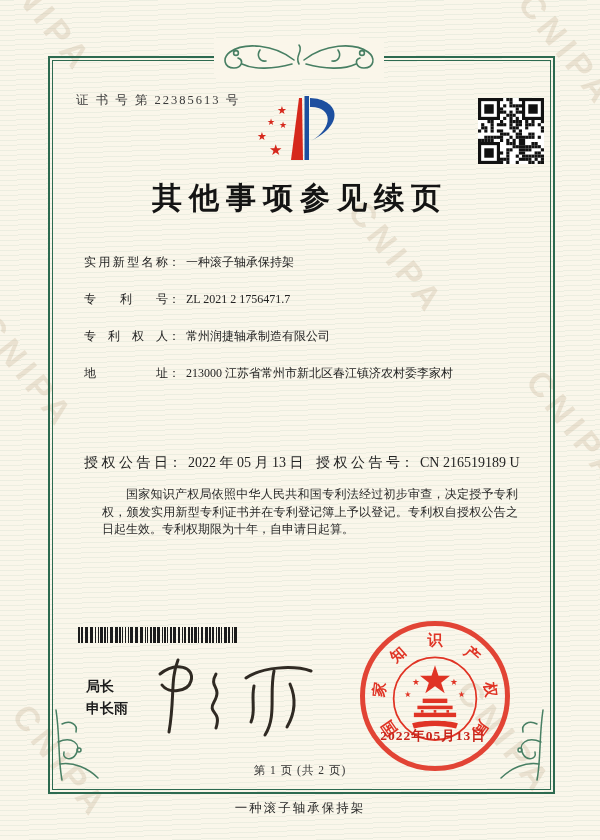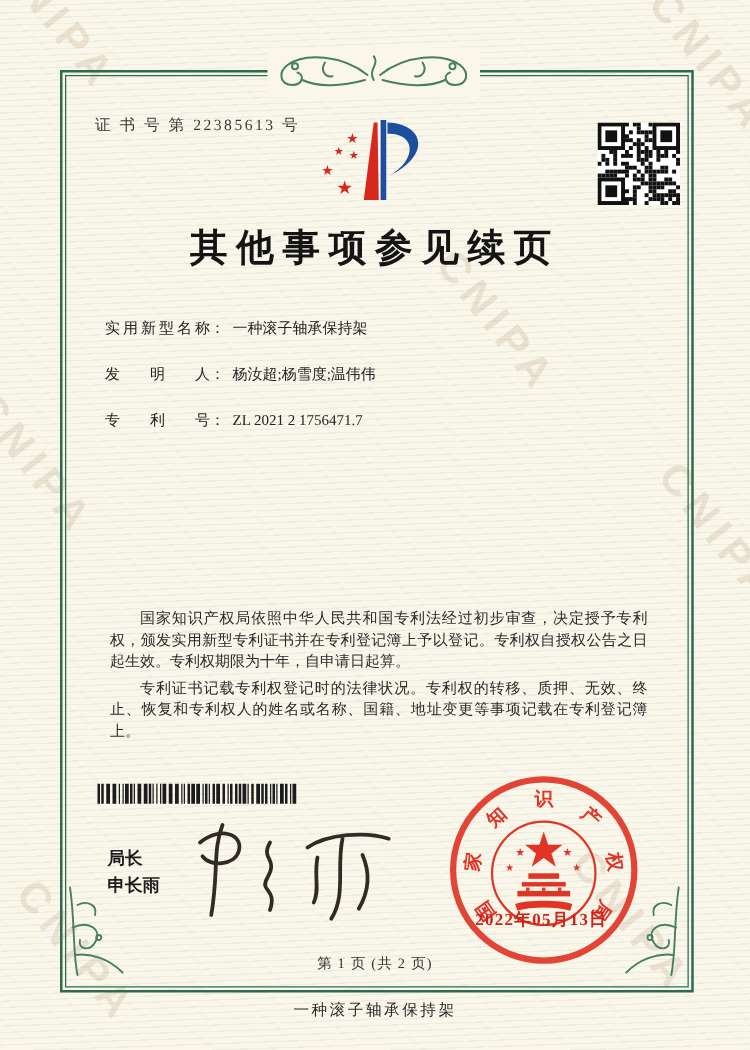--- a/index.html
+++ b/index.html
@@ -37,21 +37,21 @@
     font-size:30px;font-weight:700;letter-spacing:7px;color:#141414;
   }
   .fields{position:absolute;left:84px;top:255px;width:440px;z-index:3;font-size:12px;}
   .field-row{margin-bottom:23px;line-height:14px;white-space:nowrap;}
   .lab{display:inline-block;width:84px;text-align:justify;text-align-last:justify;vertical-align:top;}
   .colon{display:inline-block;margin-right:6px;}
   .grant-row{position:absolute;left:84px;top:456px;width:460px;z-index:3;font-size:14px;line-height:14px;white-space:nowrap;display:flex;}
   .grant-left{width:232px;}
   .lab5{display:inline-block;width:84px;text-align:justify;text-align-last:justify;}
   .paras{position:absolute;left:84px;top:486px;width:434px;z-index:3;font-size:12px;line-height:17.5px;text-align:justify;color:#2a2a2a;}
-  .paras p{margin:0 0 3px 4px;text-indent:2em;}
+  .paras p{margin:0 0 3px 18px;text-indent:2em;}
   .barcode{position:absolute;left:78px;top:627px;width:180px;height:16px;z-index:3;font-size:0;}
   .barcode i{display:inline-block;height:100%;background:#1c1c1c;vertical-align:top;}
   .signer{position:absolute;left:86px;top:675px;z-index:4;font-family:"Liberation Sans",sans-serif;font-weight:700;font-size:14px;line-height:22px;color:#1d1d1d;}
   .signature{position:absolute;left:150px;top:648px;z-index:4;}
   .seal{
     position:absolute;left:360px;top:621px;width:140px;height:140px;z-index:3;
     border:5px solid rgba(224,52,37,.92);border-radius:50%;
   }
   .seal-ring span{
     position:absolute;left:50%;top:50%;width:18px;height:18px;margin:-9px 0 0 -9px;
@@ -289,33 +289,41 @@
       <rect x="60" y="60" width="3" height="3" fill="#111"></rect>
     </svg></div>
 
 <div class="title">其他事项参见续页</div>
 
 <div class="fields">
   <div class="field-row">
     <span class="lab">实用新型名称</span><span class="colon">：</span><span>一种滚子轴承保持架</span>
   </div>
   <div class="field-row">
-    <span class="lab">发明人</span><span class="colon">：</span><span>杨汝超;杨雪度;温伟伟</span>
+    <span class="lab">专利号</span><span class="colon">：</span><span>ZL 2021 2 1756471.7</span>
   </div>
   <div class="field-row">
-    <span class="lab">专利号</span><span class="colon">：</span><span>ZL 2021 2 1756471.7</span>
+    <span class="lab">专利权人</span><span class="colon">：</span><span>常州润捷轴承制造有限公司</span>
+  </div>
+  <div class="field-row">
+    <span class="lab">地址</span><span class="colon">：</span><span>213000 江苏省常州市新北区春江镇济农村委李家村</span>
   </div>
 </div>
 
 <div class="grant-row">
+  <div class="grant-left">
+    <span class="lab5">授权公告日</span><span class="colon">：</span><span>2022 年 05 月 13 日</span>
+  </div>
+  <div>
+    <span class="lab5">授权公告号</span><span class="colon">：</span><span>CN 216519189 U</span>
+  </div>
 </div>
 
 <div class="paras">
   <p>国家知识产权局依照中华人民共和国专利法经过初步审查，决定授予专利权，颁发实用新型专利证书并在专利登记簿上予以登记。专利权自授权公告之日起生效。专利权期限为十年，自申请日起算。</p>
-  <p>专利证书记载专利权登记时的法律状况。专利权的转移、质押、无效、终止、恢复和专利权人的姓名或名称、国籍、地址变更等事项记载在专利登记簿上。</p>
 </div>
 
 <div class="barcode"><i style="width: 2px; margin-right: 1px;"></i><i style="width: 2px; margin-right: 2px;"></i><i style="width: 3px; margin-right: 2px;"></i><i style="width: 3px; margin-right: 2px;"></i><i style="width: 1px; margin-right: 2px;"></i><i style="width: 1px; margin-right: 1px;"></i><i style="width: 3px; margin-right: 1px;"></i><i style="width: 2px; margin-right: 1px;"></i><i style="width: 1px; margin-right: 2px;"></i><i style="width: 3px; margin-right: 2px;"></i><i style="width: 3px; margin-right: 1px;"></i><i style="width: 2px; margin-right: 1px;"></i><i style="width: 1px; margin-right: 2px;"></i><i style="width: 1px; margin-right: 2px;"></i><i style="width: 1px; margin-right: 1px;"></i><i style="width: 3px; margin-right: 2px;"></i><i style="width: 3px; margin-right: 2px;"></i><i style="width: 3px; margin-right: 2px;"></i><i style="width: 1px; margin-right: 1px;"></i><i style="width: 1px; margin-right: 2px;"></i><i style="width: 2px; margin-right: 1px;"></i><i style="width: 3px; margin-right: 1px;"></i><i style="width: 3px; margin-right: 2px;"></i><i style="width: 1px; margin-right: 1px;"></i><i style="width: 2px; margin-right: 1px;"></i><i style="width: 1px; margin-right: 2px;"></i><i style="width: 2px; margin-right: 1px;"></i><i style="width: 3px; margin-right: 2px;"></i><i style="width: 2px; margin-right: 2px;"></i><i style="width: 1px; margin-right: 1px;"></i><i style="width: 2px; margin-right: 2px;"></i><i style="width: 2px; margin-right: 1px;"></i><i style="width: 2px; margin-right: 1px;"></i><i style="width: 3px; margin-right: 1px;"></i><i style="width: 1px; margin-right: 2px;"></i><i style="width: 2px; margin-right: 2px;"></i><i style="width: 3px; margin-right: 1px;"></i><i style="width: 2px; margin-right: 1px;"></i><i style="width: 2px; margin-right: 2px;"></i><i style="width: 1px; margin-right: 1px;"></i><i style="width: 2px; margin-right: 1px;"></i><i style="width: 1px; margin-right: 2px;"></i><i style="width: 3px; margin-right: 1px;"></i><i style="width: 2px; margin-right: 2px;"></i><i style="width: 1px; margin-right: 1px;"></i><i style="width: 3px; margin-right: 1px;"></i></div>
 
 <div class="signer">
   <div>局长</div>
   <div>申长雨</div>
 </div>
 
 <svg class="signature" width="180" height="90" viewBox="0 0 180 90">

